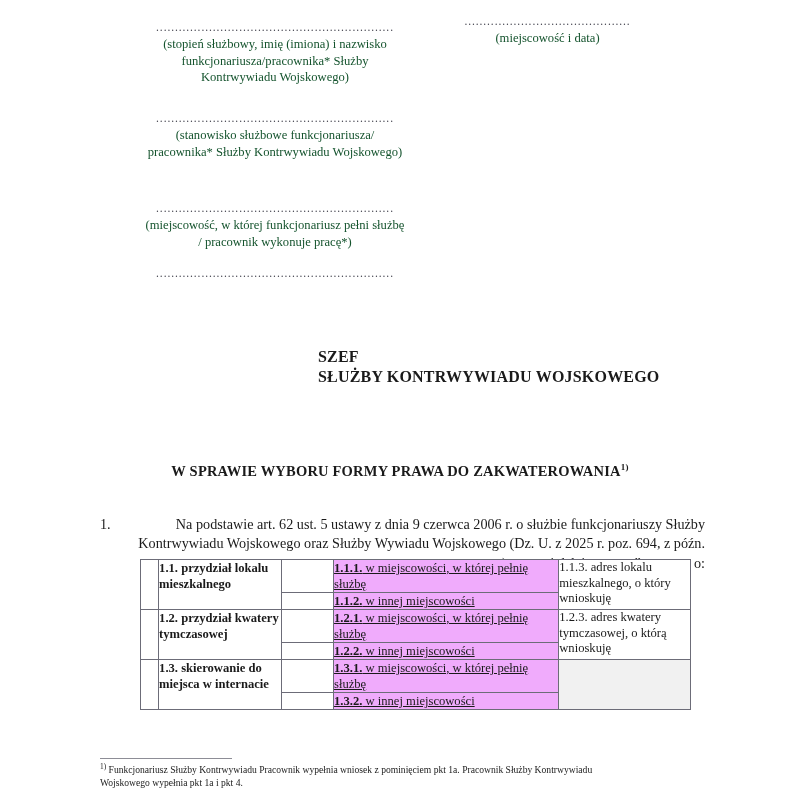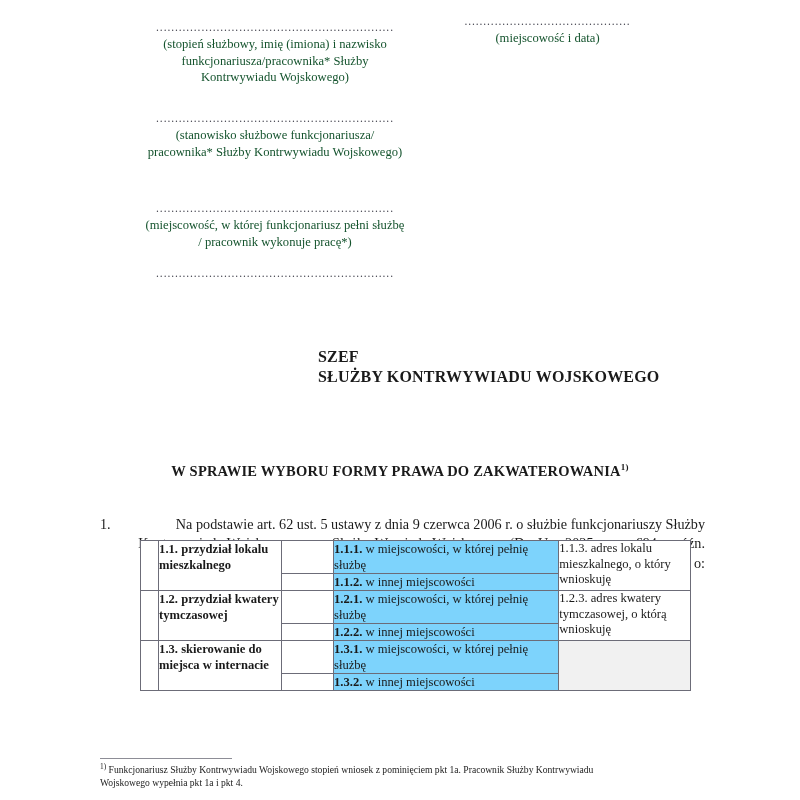--- a/index.html
+++ b/index.html
@@ -96,21 +96,21 @@
   }
   .para-body {
     margin-left: 26px;
     text-align: right;
   }
 
   
   .tbl-wrap {
     position: absolute;
     left: 140px;
-    top: 540px;
+    top: 559px;
     width: 476px;
   }
   table.form-table {
     border-collapse: collapse;
     table-layout: fixed;
     width: 551px;
     font-size: 12.6px;
   }
   table.form-table td {
     border: 1px solid #6c6c78;
@@ -118,21 +118,21 @@
     vertical-align: top;
   }
   .c-check  { width: 18px; }
   .c-label  { width: 122px; }
   .c-box    { width: 52px; }
   .c-option { width: 224px; }
   .c-addr   { width: 131px; }
 
   .cell-pad      { padding: 5px 6px 6px 6px; }
   .cell-label    { font-weight: bold; line-height: 16px; background: #ffffff; }
-  .cell-option   { background: #7dd3fc; line-height: 16px; padding: 7px 6px 7px 8px; }
+  .cell-option   { background: #f0abfc; line-height: 16px; padding: 7px 6px 7px 8px; text-decoration: underline; }
   .cell-option b { font-weight: bold; }
   .cell-addr     { background: #ffffff; line-height: 15.5px; padding: 5px 7px 6px 7px; }
   .cell-addr-empty { background: #f1f1f1; }
   .cell-blank    { background: #ffffff; }
   .cell-check    { background: #ffffff; }
 
   
   .footnote {
     position: absolute;
     left: 100px;
@@ -269,18 +269,18 @@
         </tr>
 
       </tbody>
     </table>
   </div>
 
   <div class="footnote">
     <div class="fn-rule"></div>
     <div class="fn-text">
       <sup>1)</sup>
-      <span>Funkcjonariusz Służby Kontrwywiadu Wojskowego stopień wniosek z pominięciem pkt 1a. Pracownik Służby Kontrwywiadu</span>
+      <span>Funkcjonariusz Służby Kontrwywiadu Pracownik wypełnia wniosek z pominięciem pkt 1a. Pracownik Służby Kontrwywiadu</span>
       <span class="fn-ind">Wojskowego wypełnia pkt 1a i pkt 4.</span>
     </div>
   </div>
 
 </div>
 
 </body></html>

